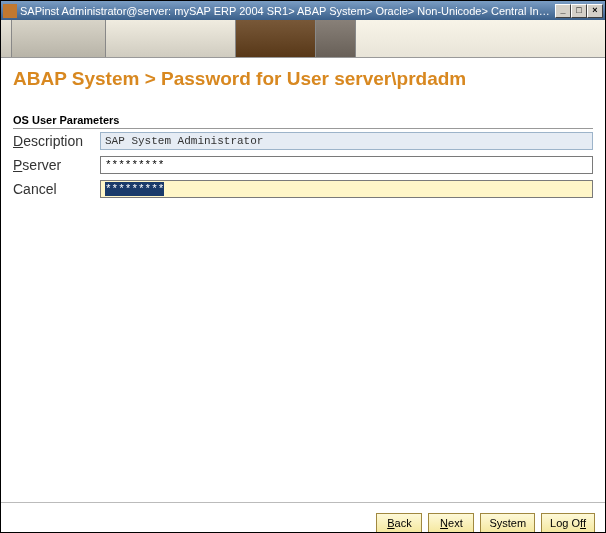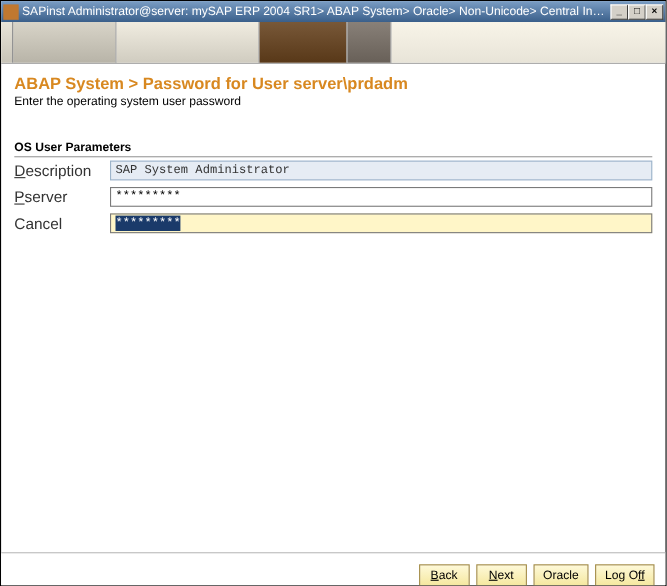--- a/index.html
+++ b/index.html
@@ -69,23 +69,23 @@
     .seg5 { width: 40px; background: linear-gradient(to bottom, #888078, #686058); border-right: 1px solid #888; }
     .seg6 { flex: 1; background: linear-gradient(to bottom, #f8f4e8, #e8e4d8); }
     .content {
       padding: 10px 12px;
       height: calc(100% - 19px - 38px - 30px);
       display: flex;
       flex-direction: column;
     }
     .breadcrumb {
       color: #d88820;
-      font-size: 15px;
+      font-size: 19px;
       font-weight: bold;
-      margin-bottom: 1px;
+      margin-bottom: 24px;
       font-family: Arial, sans-serif;
     }
     .instruction {
       font-size: 11px;
       color: #000;
       margin-bottom: 30px;
     }
     .section-header {
       font-weight: bold;
       font-size: 11px;
@@ -178,21 +178,20 @@
   <div class="banner-segment seg1"></div>
   <div class="banner-segment seg2"></div>
   <div class="banner-segment seg3"></div>
   <div class="banner-segment seg4"></div>
   <div class="banner-segment seg5"></div>
   <div class="banner-segment seg6"></div>
 </div>
 
 <div class="content">
   <div class="breadcrumb">ABAP System &gt; Password for User server\prdadm</div>
-  <div class="instruction">Enter the operating system user password</div>
 
   <div class="section-header">OS User Parameters</div>
 
   <div class="form-row">
     <div class="form-label"><span class="ul-first">D</span><span>escription</span></div>
     <div class="form-value">
       <div class="readonly-field">SAP System Administrator</div>
     </div>
   </div>
 
@@ -207,15 +206,15 @@
     <div class="form-label">Cancel</div>
     <div class="form-value">
       <div class="text-input focused"><span class="mask-sel">*********</span></div>
     </div>
   </div>
 </div>
 
 <div class="footer">
   <button class="btn"><span class="ul">B</span><span>ack</span></button>
   <button class="btn"><span class="ul">N</span><span>ext</span></button>
-  <button class="btn">Oracle</button>
+  <button class="btn">System</button>
   <button class="btn"><span>Log O</span><span class="ul">ff</span></button>
 </div>
 
 </body></html>

